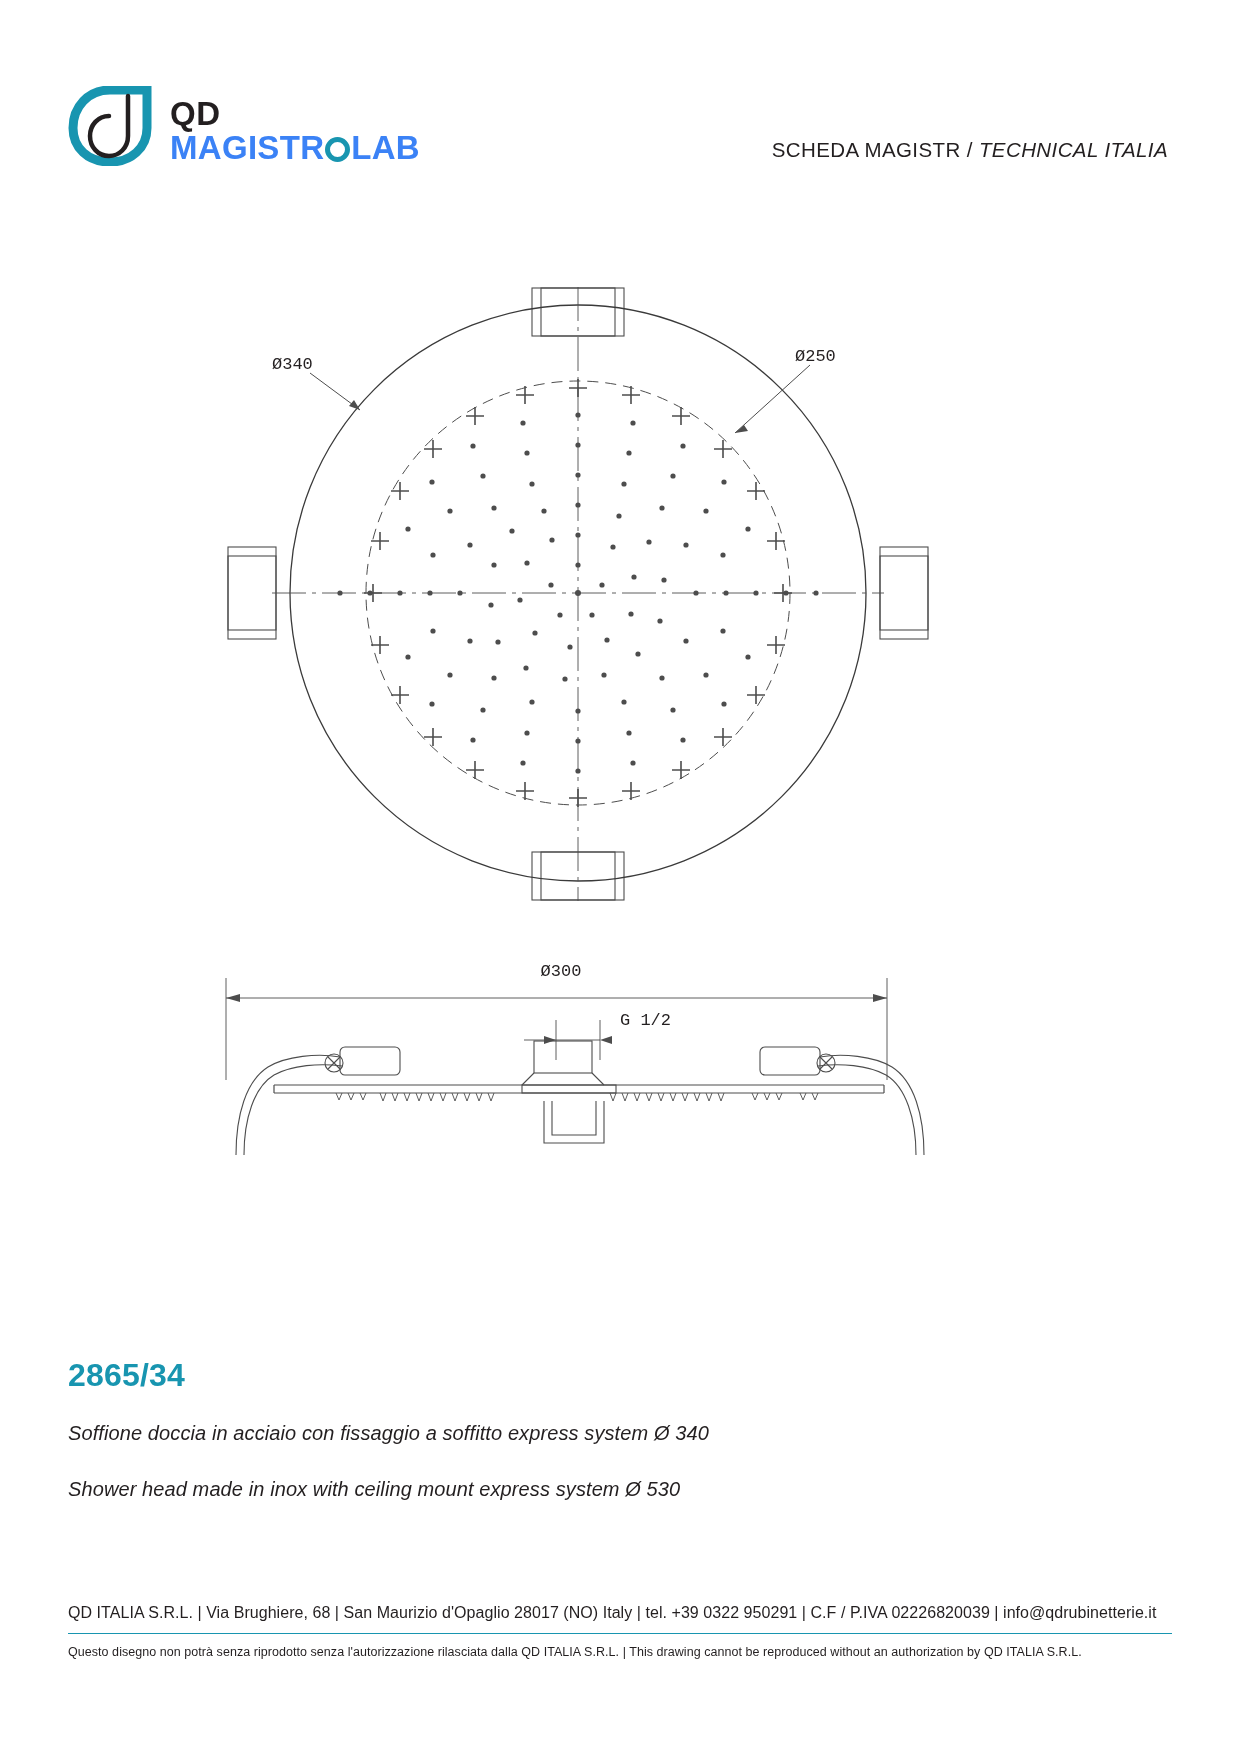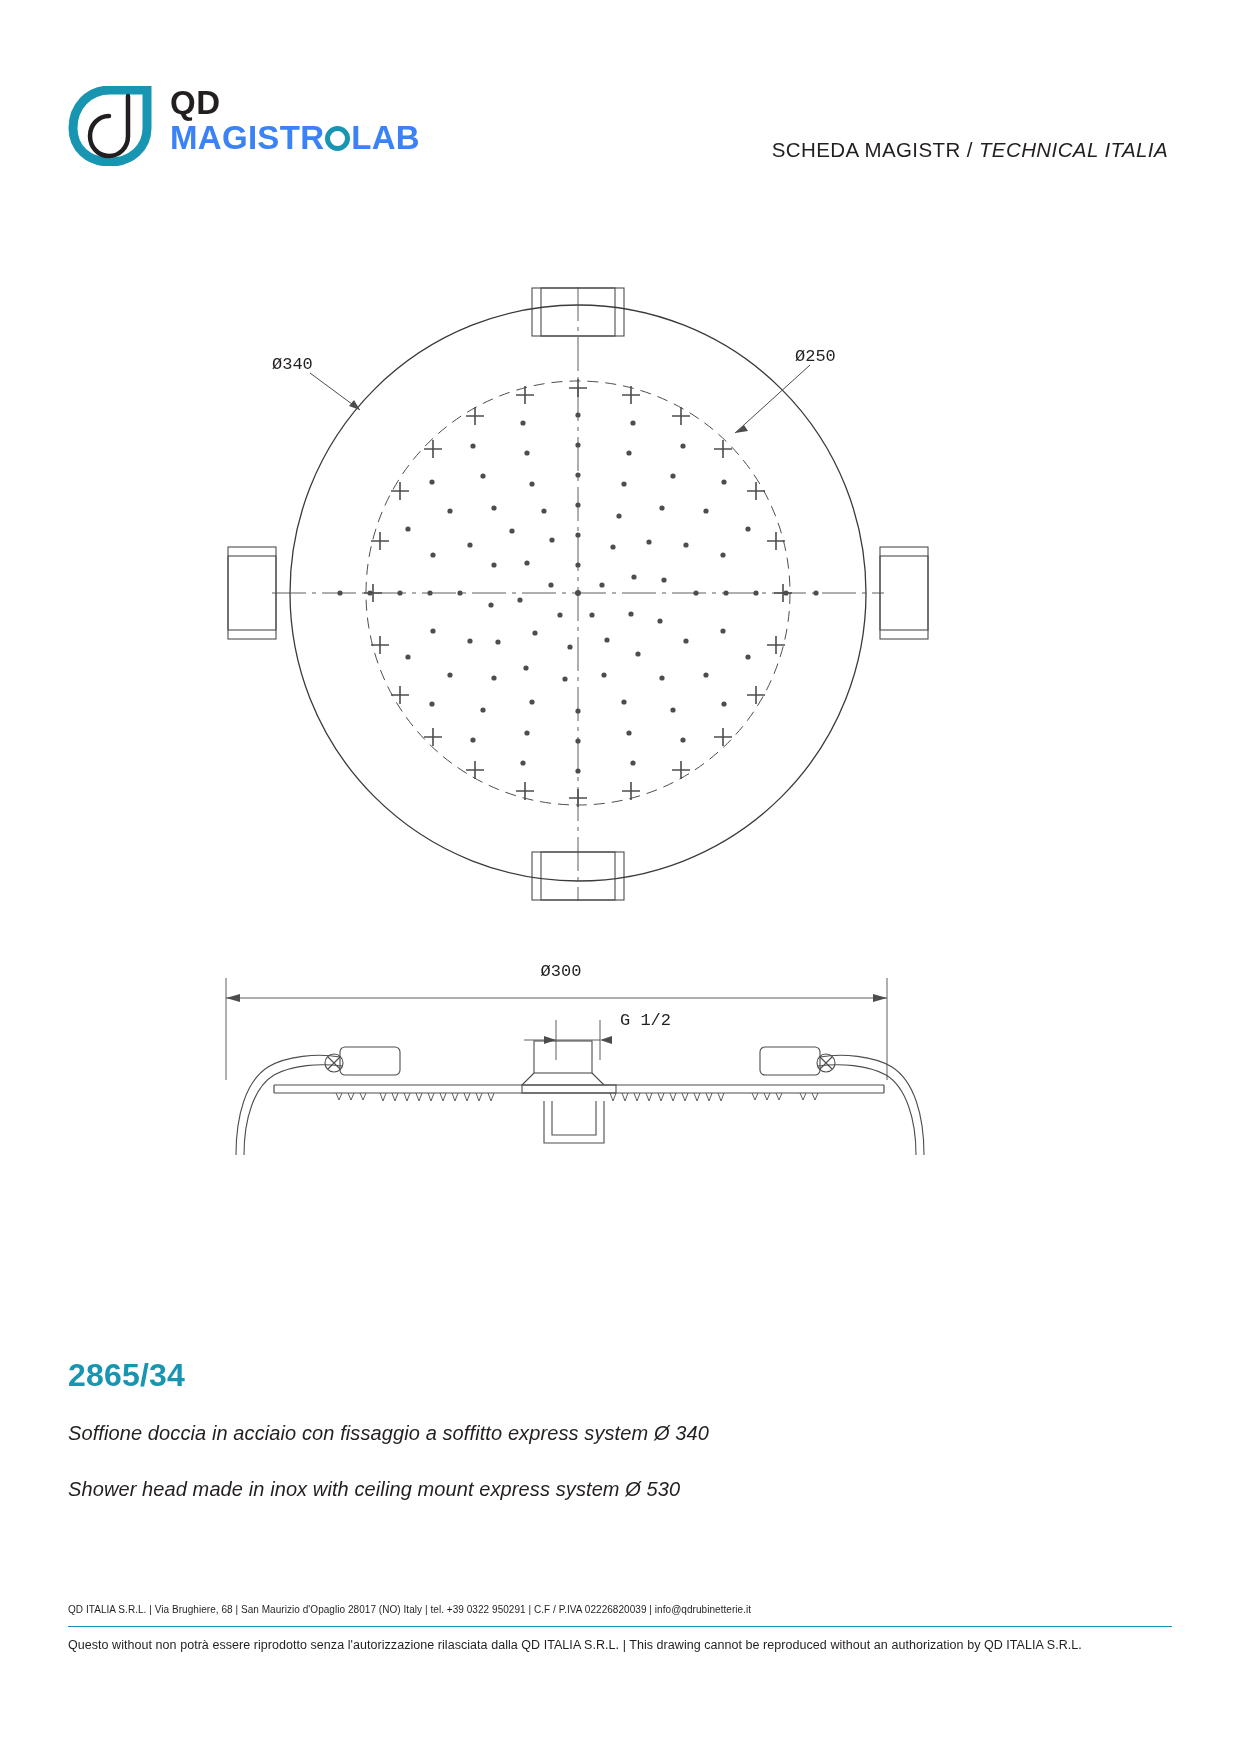--- a/index.html
+++ b/index.html
@@ -18,21 +18,21 @@
   .header {
     position: absolute;
     left: 0; top: 0;
     width: 1240px;
     height: 200px;
   }
   .logo-wrap {
     position: absolute;
     left: 68px; top: 86px;
     display: flex;
-    align-items: flex-start;
+    align-items: flex-end;
   }
   .logo-mark {
     width: 84px;
     height: 80px;
     position: relative;
     margin-right: 18px;
   }
   .logo-text {
     line-height: 1;
   }
@@ -109,21 +109,21 @@
     left: 68px;
     top: 1604px;
     width: 1104px;
   }
   .footer-line {
     height: 1px;
     background: #1895b0;
     width: 100%;
   }
   .footer-company {
-    font-size: 10px;
+    font-size: 16px;
     color: #231f20;
     padding-bottom: 11px;
     letter-spacing: 0.05px;
   }
   .footer-note {
     font-size: 12.5px;
     color: #231f20;
     padding-top: 11px;
     letter-spacing: 0.05px;
   }
@@ -430,14 +430,14 @@
 
 <div class="product">
   <div class="product-code">2865/34</div>
   <div class="desc">Soffione doccia in acciaio con fissaggio a soffitto express system Ø 340</div>
   <div class="desc">Shower head made in inox with ceiling mount express system Ø 530</div>
 </div>
 
 <div class="footer">
   <div class="footer-company">QD ITALIA S.R.L. | Via Brughiere, 68 | San Maurizio d'Opaglio 28017 (NO) Italy | tel. +39 0322 950291 | C.F / P.IVA 02226820039 | info@qdrubinetterie.it</div>
   <div class="footer-line"></div>
-  <div class="footer-note">Questo without non potrà essere riprodotto senza l'autorizzazione rilasciata dalla QD ITALIA S.R.L. | This drawing cannot be reproduced without an authorization by QD ITALIA S.R.L.</div>
+  <div class="footer-note">Questo disegno non potrà senza riprodotto senza l'autorizzazione rilasciata dalla QD ITALIA S.R.L. | This drawing cannot be reproduced without an authorization by QD ITALIA S.R.L.</div>
 </div>
 
 </body></html>

